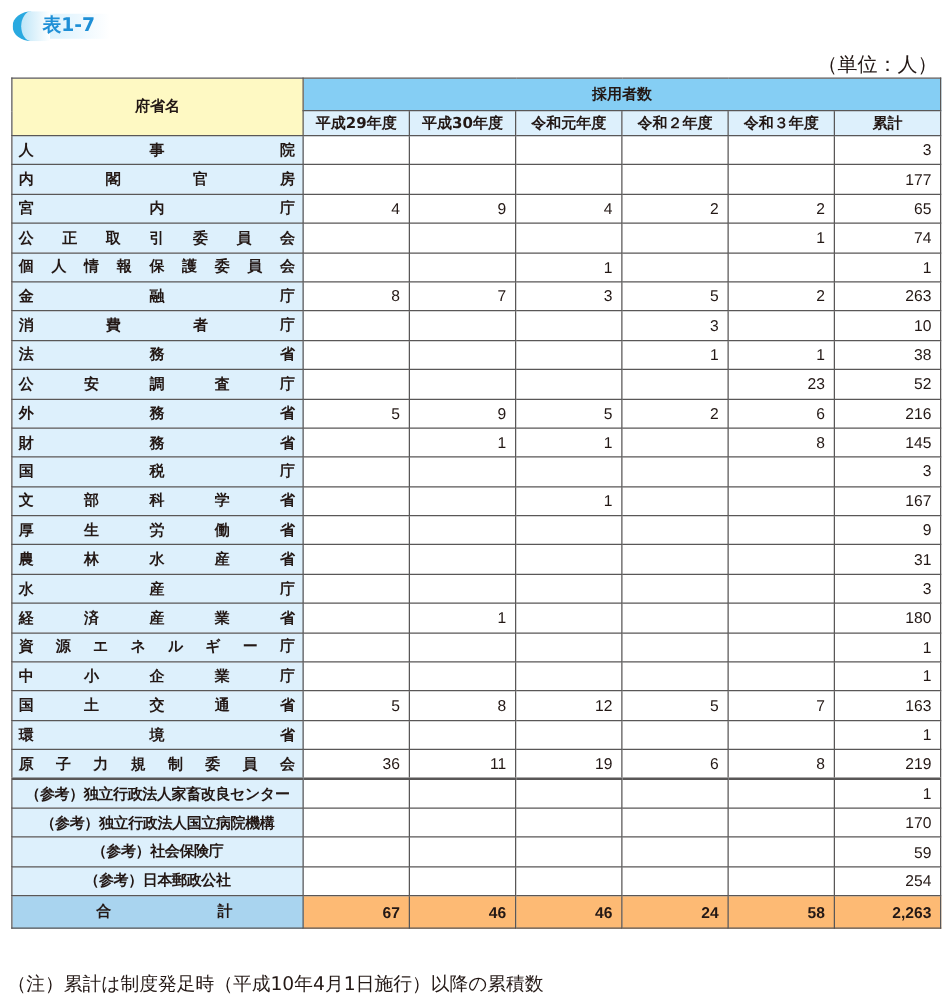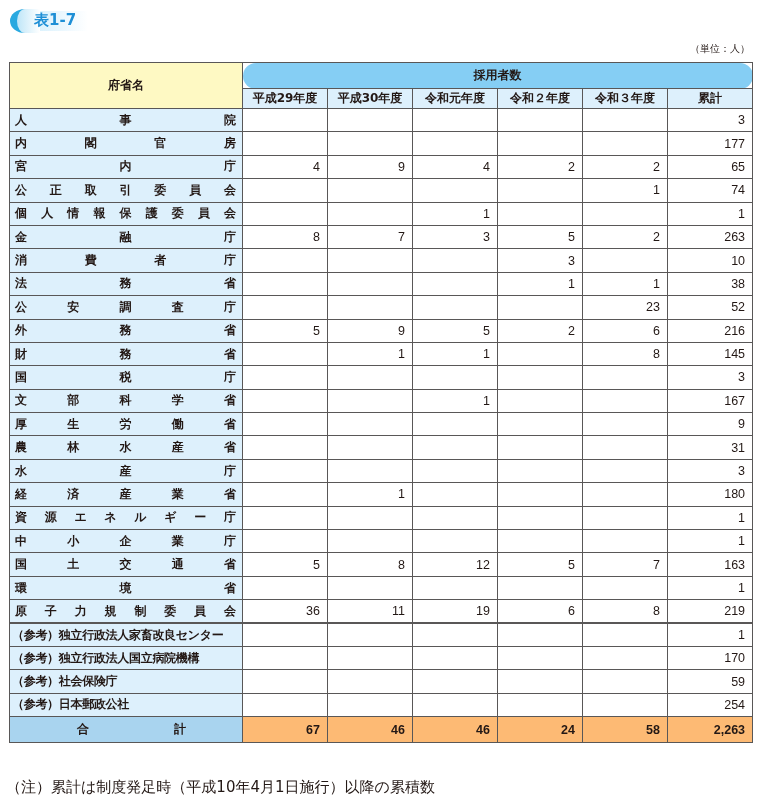--- a/index.html
+++ b/index.html
@@ -6,29 +6,29 @@
   body { width:760px; height:800px; position:relative; overflow:hidden;
          font-family:"DejaVu Sans", "Liberation Sans", sans-serif; color:#231815; }
   .title-bar { position:absolute; left:6px; top:6px; height:28px; width:740px; display:flex; align-items:center; }
   .badge { position:relative; width:82px; height:26px; display:flex; align-items:center; }
   .badge .swoosh { position:absolute; left:4px; top:2px; width:30px; height:24px;
         border-left:7px solid #29a9e0; border-radius:60% 0 0 60%; border-top:0; border-bottom:0; box-sizing:border-box;
         background:linear-gradient(90deg,#bfe6f8,#ffffff); }
   .badge .fade { position:absolute; left:14px; top:4px; width:68px; height:20px; background:linear-gradient(90deg,#cfeefc 0%, #eaf7fe 60%, #ffffff 100%); border-radius:2px; }
   .badge .num { position:relative; left:28px; font-size:15px; font-weight:bold; color:#1e8fd6; letter-spacing:0px; }
   .title-text { margin-left:14px; font-size:16px; font-weight:bold; color:#231815; letter-spacing:0.5px; }
-  .unit { position:absolute; right:10px; top:42px; font-size:10px; }
+  .unit { position:absolute; right:10px; top:42px; font-size:16px; }
   table { position:absolute; left:9px; top:62px; border-collapse:collapse; table-layout:fixed; width:743px; }
   td, th { border:1px solid #595757; padding:0; font-size:12px; font-weight:normal; height:23.4px; box-sizing:border-box; }
-  th.h1 { background:#85cef4; height:26px; font-weight:bold;border-radius:13px; }
+  th.h1 { background:#85cef4; height:26px; font-weight:bold; }
   th.h2 { background:#ddf0fc; height:20px; font-weight:bold; font-size:12px; }
   th.hname { background:#fef9c3; font-weight:bold; }
   td.name { background:#ddf0fc; padding:0 6px 0 5px; }
   td.name .spread { display:flex; justify-content:space-between; font-weight:bold; }
-  td.name.ref { text-align:left; font-weight:bold; padding:0 2px; font-size:12px; letter-spacing:-0.3px; }
+  td.name.ref { text-align:center; font-weight:bold; padding:0 10px; font-size:12px; letter-spacing:-0.3px; }
   td.num { text-align:right; padding-right:7px; font-family:"Liberation Sans Narrow","Liberation Sans", sans-serif; font-size:12.5px; }
   tr.total td { background:#fdba74; font-weight:bold; height:26px; }
   tr.total td.name { background:#a9d4ef; }
   tr.total td.name .spread { padding:0 50px 0 62px; }
   tr.sep td { border-top:2.5px double #595757; }
   .note { position:absolute; left:6px; top:778px; font-size:15px; }
 </style>
 </head>
 <body>
 

